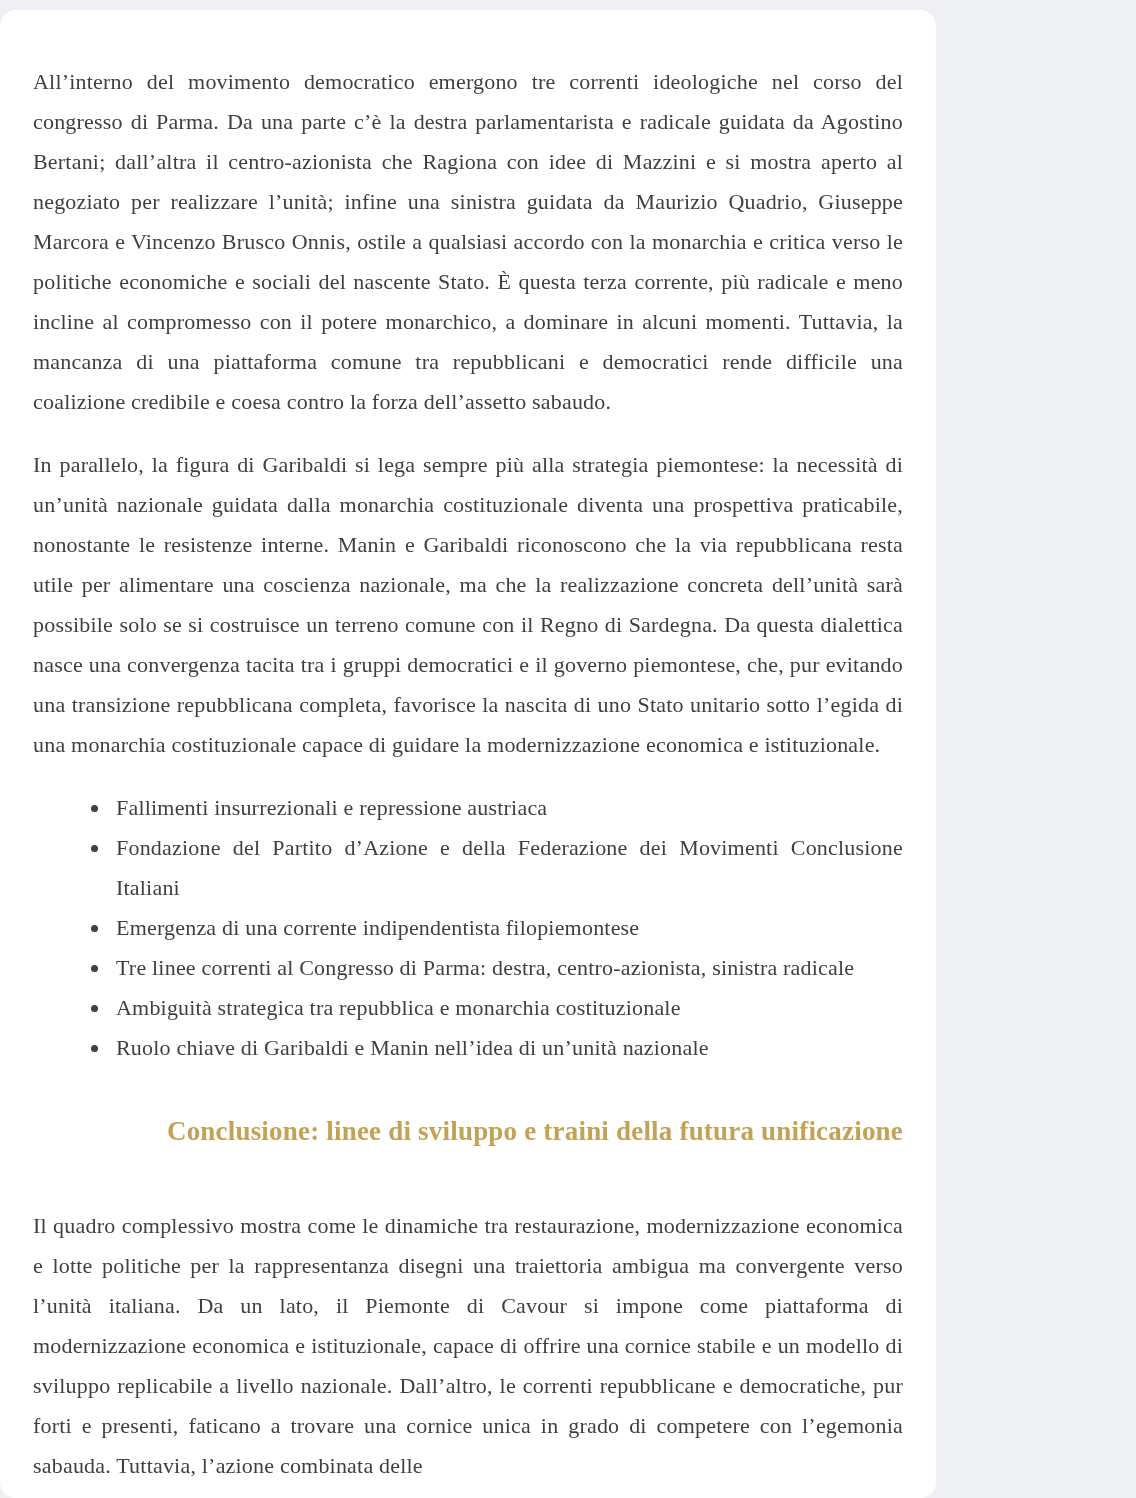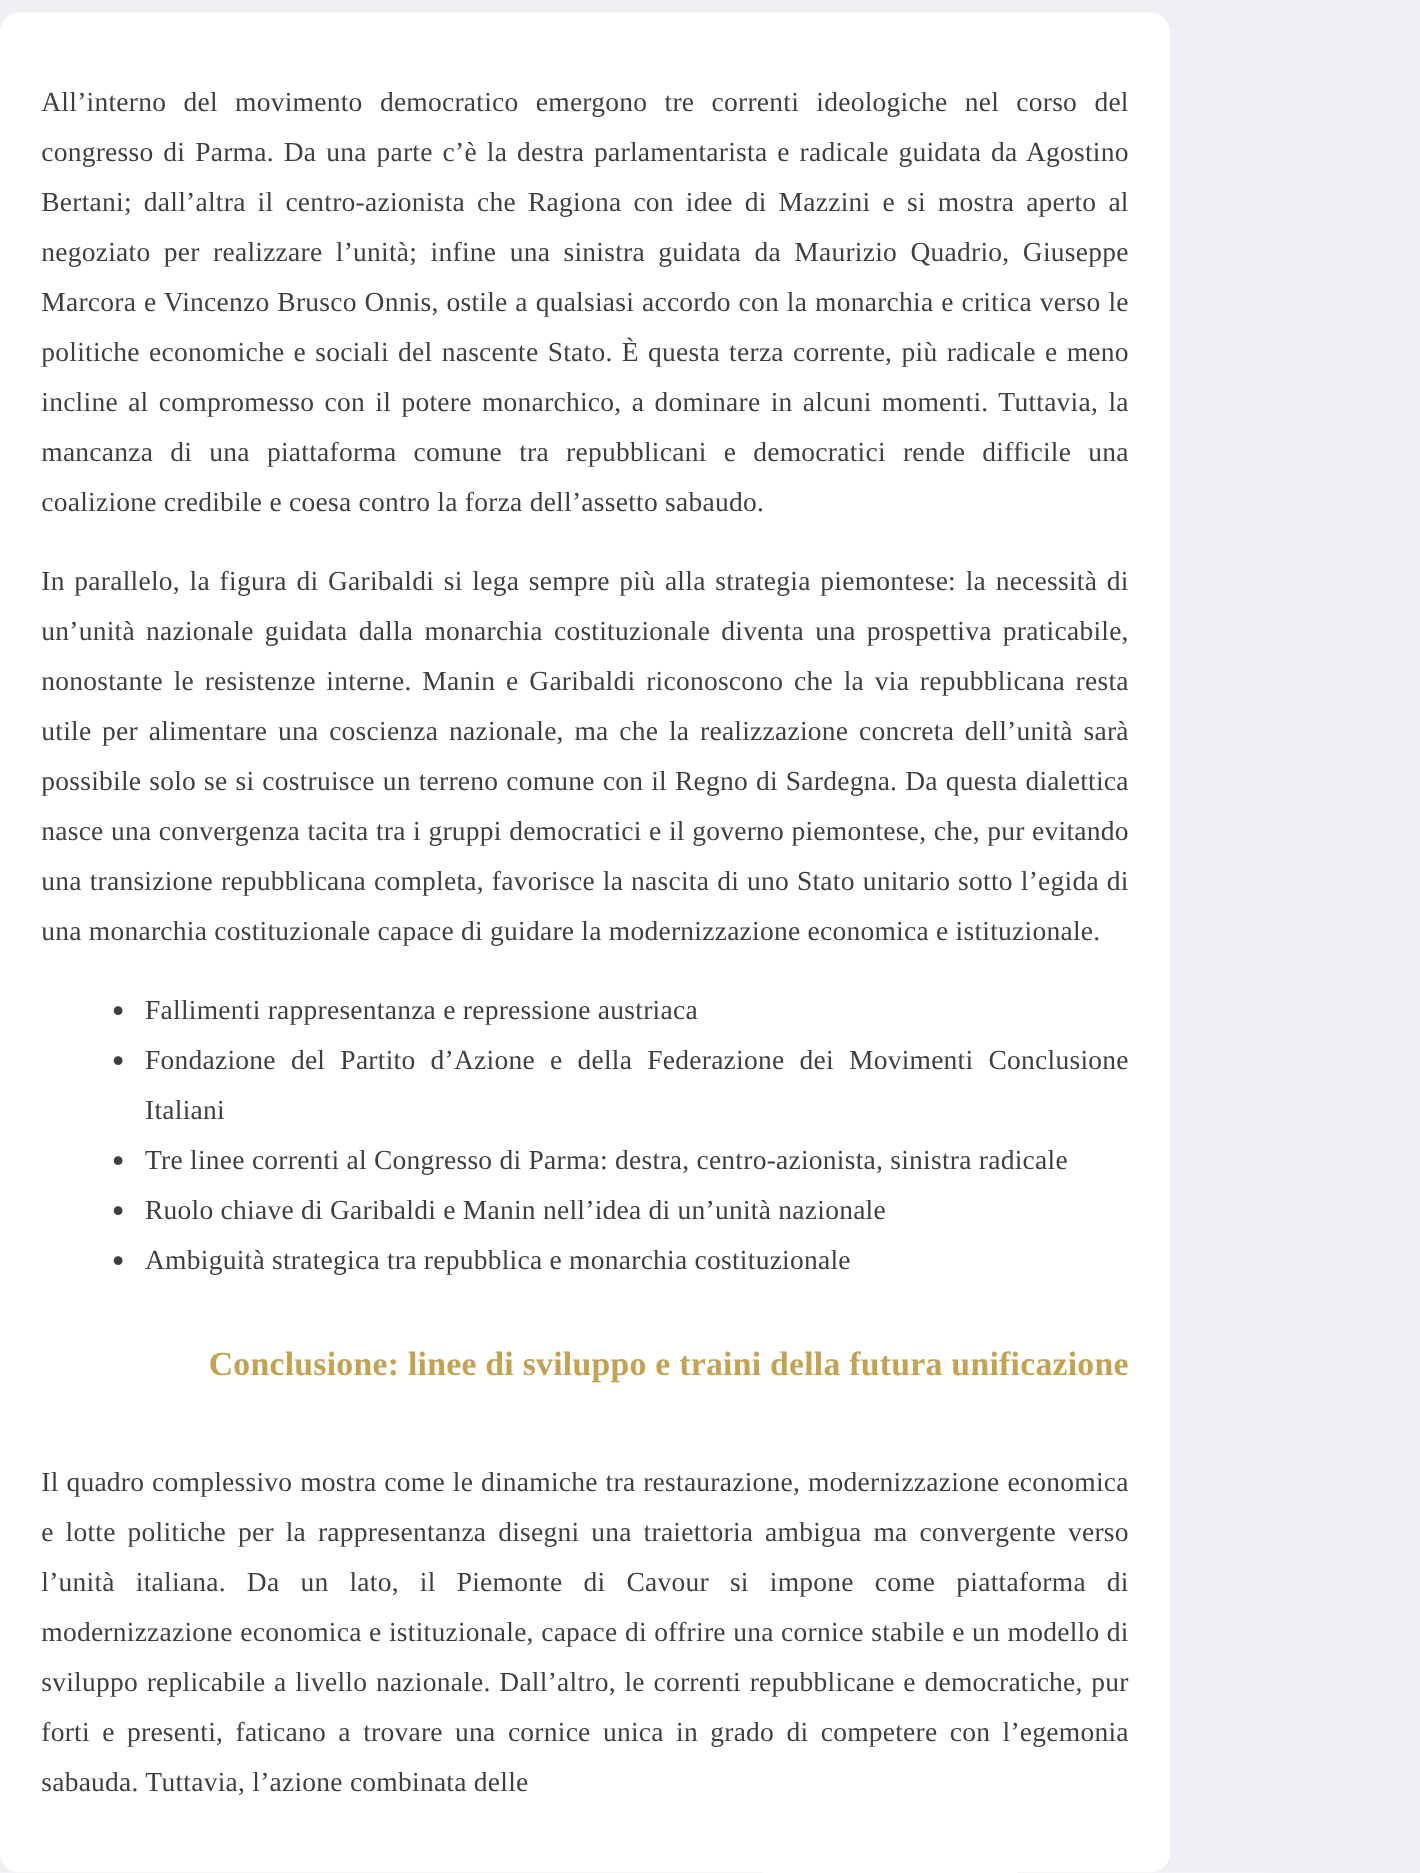--- a/index.html
+++ b/index.html
@@ -69,24 +69,25 @@
 </head>
 <body>
 
 <main class="card">
 
   <p class="body-text">All’interno del movimento democratico emergono tre correnti ideologiche nel corso del congresso di Parma. Da una parte c’è la destra parlamentarista e radicale guidata da Agostino Bertani; dall’altra il centro-azionista che Ragiona con idee di Mazzini e si mostra aperto al negoziato per realizzare l’unità; infine una sinistra guidata da Maurizio Quadrio, Giuseppe Marcora e Vincenzo Brusco Onnis, ostile a qualsiasi accordo con la monarchia e critica verso le politiche economiche e sociali del nascente Stato. È questa terza corrente, più radicale e meno incline al compromesso con il potere monarchico, a dominare in alcuni momenti. Tuttavia, la mancanza di una piattaforma comune tra repubblicani e democratici rende difficile una coalizione credibile e coesa contro la forza dell’assetto sabaudo.</p>
 
   <p class="body-text">In parallelo, la figura di Garibaldi si lega sempre più alla strategia piemontese: la necessità di un’unità nazionale guidata dalla monarchia costituzionale diventa una prospettiva praticabile, nonostante le resistenze interne. Manin e Garibaldi riconoscono che la via repubblicana resta utile per alimentare una coscienza nazionale, ma che la realizzazione concreta dell’unità sarà possibile solo se si costruisce un terreno comune con il Regno di Sardegna. Da questa dialettica nasce una convergenza tacita tra i gruppi democratici e il governo piemontese, che, pur evitando una transizione repubblicana completa, favorisce la nascita di uno Stato unitario sotto l’egida di una monarchia costituzionale capace di guidare la modernizzazione economica e istituzionale.</p>
 
   <ul class="bullet-list">
-    <li>Fallimenti rappresentanza e repressione austriaca</li>
+    <li>Fallimenti insurrezionali e repressione austriaca</li>
     <li>Fondazione del Partito d’Azione e della Federazione dei Movimenti Conclusione Italiani</li>
+    <li>Emergenza di una corrente indipendentista filopiemontese</li>
     <li>Tre linee correnti al Congresso di Parma: destra, centro-azionista, sinistra radicale</li>
+    <li>Ambiguità strategica tra repubblica e monarchia costituzionale</li>
     <li>Ruolo chiave di Garibaldi e Manin nell’idea di un’unità nazionale</li>
-    <li>Ambiguità strategica tra repubblica e monarchia costituzionale</li>
   </ul>
 
   <h2 class="section-heading">Conclusione: linee di sviluppo e traini della futura unificazione</h2>
 
   <p class="body-text closing">Il quadro complessivo mostra come le dinamiche tra restaurazione, modernizzazione economica e lotte politiche per la rappresentanza disegni una traiettoria ambigua ma convergente verso l’unità italiana. Da un lato, il Piemonte di Cavour si impone come piattaforma di modernizzazione economica e istituzionale, capace di offrire una cornice stabile e un modello di sviluppo replicabile a livello nazionale. Dall’altro, le correnti repubblicane e democratiche, pur forti e presenti, faticano a trovare una cornice unica in grado di competere con l’egemonia sabauda. Tuttavia, l’azione combinata delle</p>
 
 </main>
 
 </body></html>

